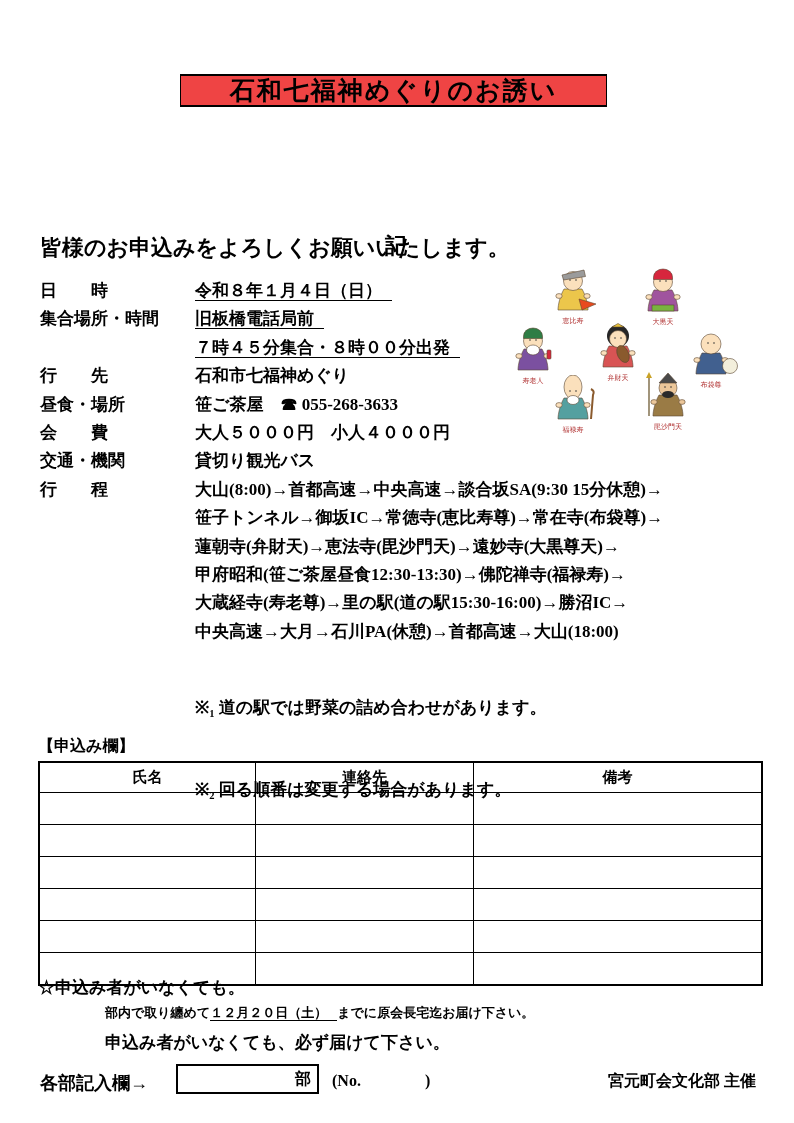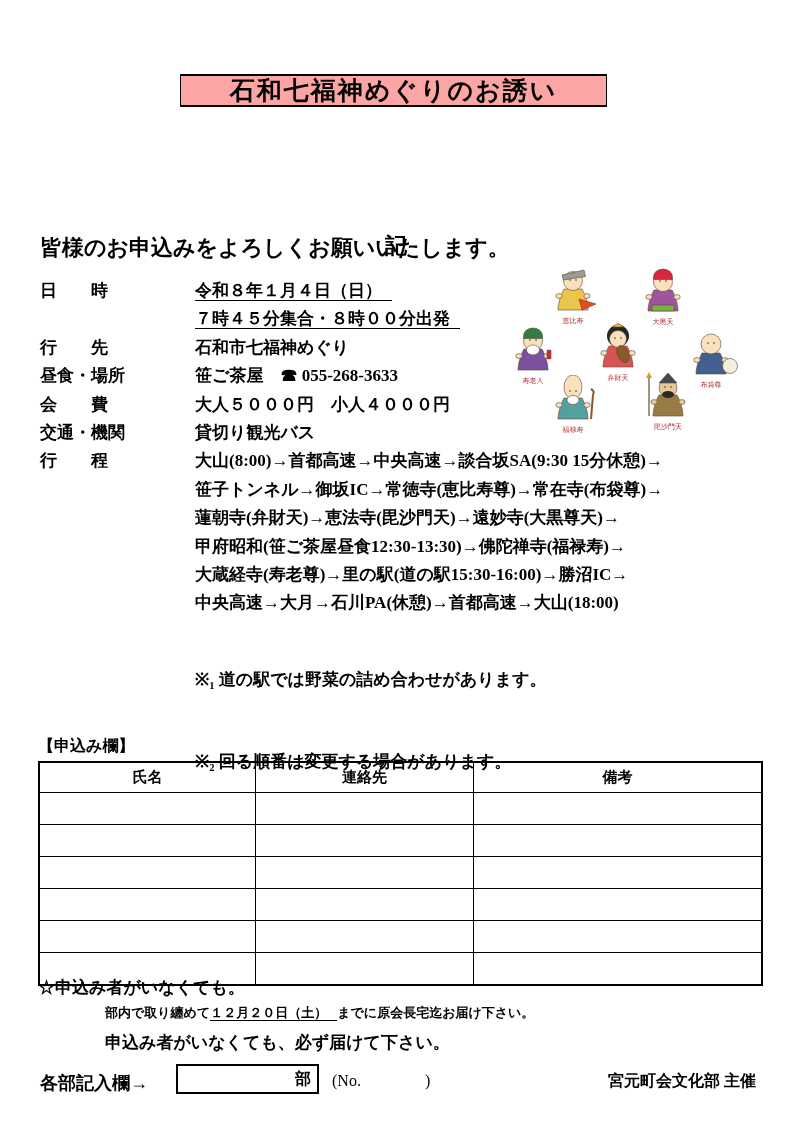--- a/index.html
+++ b/index.html
@@ -1,19 +1,19 @@
 <!DOCTYPE html>
 <html><head>
 <meta charset="utf-8">
 <style>
   html,body{margin:0;padding:0;background:#fff;}
   .page{position:relative;width:794px;height:1123px;background:#fff;color:#000;
         font-family:"Liberation Serif","DejaVu Serif",serif;overflow:hidden;}
 
-  .title-box{position:absolute;left:180px;top:74px;width:427px;height:33px;background:#fca5a5;
+  .title-box{position:absolute;left:180px;top:74px;width:427px;height:33px;background:#ef4444;
              border-top:2px solid #000;border-bottom:2px solid #000;
              border-left:1px solid #000;border-right:1px solid #000;
              display:flex;align-items:center;justify-content:center;box-sizing:border-box;}
   .title-box span{font-family:"Liberation Sans","DejaVu Sans",sans-serif;font-weight:bold;
                   font-size:25px;letter-spacing:2px;}
 
   .intro{position:absolute;left:40px;top:150px;width:730px;font-size:22px;font-weight:bold;
          line-height:39px;white-space:pre;}
 
   .ki{position:absolute;left:0;top:231px;width:794px;text-align:center;
@@ -40,40 +40,41 @@
   .col-name{width:213px;} .col-contact{width:215px;} .col-remarks{width:285px;}
 
   .request-heading{position:absolute;left:38px;top:976px;font-size:17px;font-weight:bold;}
   .request-line1{position:absolute;left:105px;top:1004px;font-size:13px;font-weight:bold;white-space:pre;}
   .request-line2{position:absolute;left:105px;top:1031px;font-size:17px;font-weight:bold;}
 
   .footer-label{position:absolute;left:40px;top:1071px;font-size:18px;font-weight:bold;}
   .footer-box{position:absolute;left:176px;top:1064px;width:143px;height:30px;border:2px solid #000;
               display:flex;align-items:center;justify-content:flex-end;padding-right:6px;
               font-size:16px;font-weight:bold;box-sizing:border-box;}
-  .footer-no{position:absolute;left:332px;top:1071px;font-size:16px;font-weight:normal;white-space:pre;}
+  .footer-no{position:absolute;left:332px;top:1071px;font-size:16px;font-weight:bold;white-space:pre;}
   .footer-org{position:absolute;right:38px;top:1071px;font-size:16px;font-weight:bold;}
 </style>
 </head>
 <body>
 
 <div class="page">
 
   <div class="title-box">
     <span>石和七福神めぐりのお誘い</span>
   </div>
 
   <div class="intro">
     <div>皆様のお申込みをよろしくお願いいたします。</div>
   </div>
 
   <div class="ki">記</div>
 
   <div class="details">
       <div class="detail-row"><span class="d-label">日　　時</span><span class="d-value u">令和８年１月４日（日）</span></div>
+      <div class="detail-row"><span class="d-label">集合場所・時間</span><span class="d-value u">旧板橋電話局前</span></div>
       <div class="detail-row"><span class="d-label"></span><span class="d-value u">７時４５分集合・８時００分出発</span></div>
       <div class="detail-row"><span class="d-label">行　　先</span><span class="d-value">石和市七福神めぐり</span></div>
       <div class="detail-row"><span class="d-label">昼食・場所</span><span class="d-value">笹ご茶屋　☎ 055-268-3633</span></div>
       <div class="detail-row"><span class="d-label">会　　費</span><span class="d-value">大人５０００円　小人４０００円</span></div>
       <div class="detail-row"><span class="d-label">交通・機関</span><span class="d-value">貸切り観光バス</span></div>
       <div class="detail-row"><span class="d-label">行　　程</span><span class="d-value">大山(8:00)→首都高速→中央高速→談合坂SA(9:30 15分休憩)→</span></div>
       <div class="detail-row"><span class="d-label"></span><span class="d-value">笹子トンネル→御坂IC→常徳寺(恵比寿尊)→常在寺(布袋尊)→</span></div>
       <div class="detail-row"><span class="d-label"></span><span class="d-value">蓮朝寺(弁財天)→恵法寺(毘沙門天)→遠妙寺(大黒尊天)→</span></div>
       <div class="detail-row"><span class="d-label"></span><span class="d-value">甲府昭和(笹ご茶屋昼食12:30-13:30)→佛陀禅寺(福禄寿)→</span></div>
       <div class="detail-row"><span class="d-label"></span><span class="d-value">大蔵経寺(寿老尊)→里の駅(道の駅15:30-16:00)→勝沼IC→</span></div>

